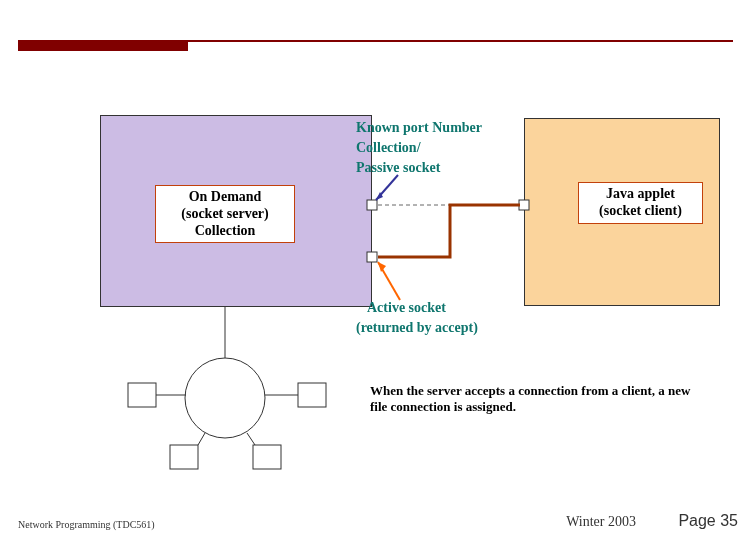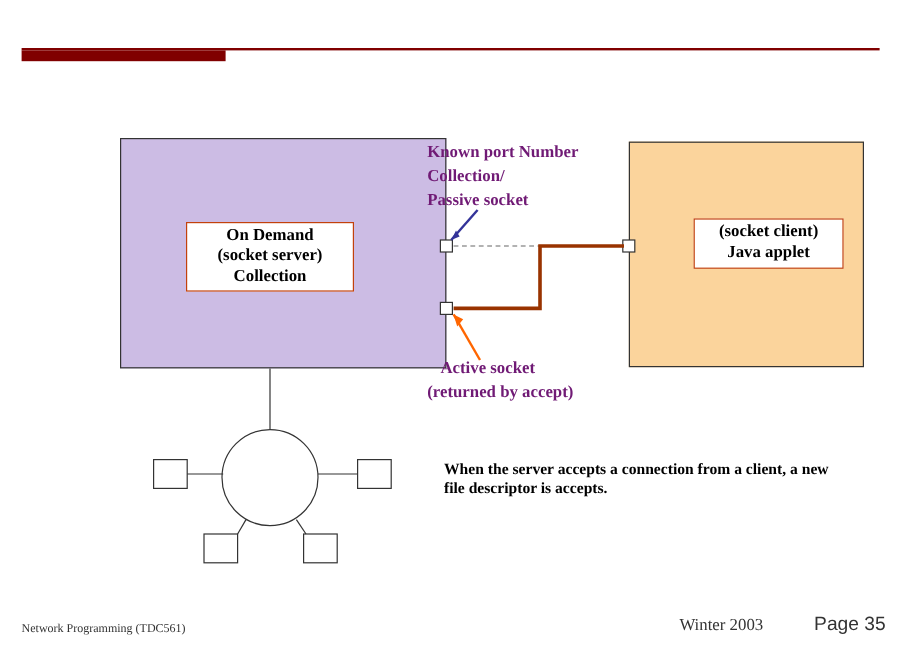--- a/index.html
+++ b/index.html
@@ -5,21 +5,21 @@
 *{margin:0;padding:0;box-sizing:border-box}
 body{width:756px;height:540px;font-family:"Times New Roman",serif;font-size:14px;background:#fff;position:relative}
 .topbar{position:absolute;left:18px;top:40px;width:715px;height:2px;background:#800000}
 .topbar-bold{position:absolute;left:18px;top:42px;width:170px;height:9px;background:#800000}
 .big-box{position:absolute;border:1px solid #333}
 .purple{left:100px;top:115px;width:272px;height:192px;background:#ccbce4}
 .orange{left:524px;top:118px;width:196px;height:188px;background:#fbd49c}
 .label-box{position:absolute;background:#fff;border:1px solid #c2410c;padding:3px 0;text-align:center;font-weight:bold;font-size:14px;line-height:1.2}
 .server-box{left:155px;top:185px;width:140px}
 .client-box{left:578px;top:182px;width:125px}
-.annot{position:absolute;font-weight:bold;color:#701a75;font-size:14px}
+.annot{position:absolute;font-weight:bold;color:#0f766e;font-size:14px}
 .a1{left:356px;top:120px}
 .a2{left:356px;top:140px}
 .a3{left:356px;top:160px}
 .a4{left:367px;top:300px}
 .a5{left:356px;top:320px}
 .caption{position:absolute;left:370px;top:383px;width:330px;font-weight:bold;font-size:13px;color:#000;line-height:1.25}
 .footer-left{position:absolute;left:18px;bottom:10px;font-size:10px;color:#333;font-family:Liberation Serif, serif}
 .footer-mid{position:absolute;right:120px;bottom:10px;font-size:14px;color:#333;font-family:Liberation Serif, serif}
 .footer-right{position:absolute;right:18px;bottom:10px;font-size:16px;color:#333;font-family:Arial,sans-serif}
 svg{position:absolute;overflow:visible}
@@ -33,31 +33,31 @@
 <div class="big-box purple"></div>
 <div class="big-box orange"></div>
 
 <div class="label-box server-box">
   <div>On Demand</div>
   <div>(socket server)</div>
   <div>Collection</div>
 </div>
 
 <div class="label-box client-box">
+  <div>Java applet</div>
   <div>(socket client)</div>
-  <div>Java applet</div>
 </div>
 
 <div class="annot a1">Known port Number</div>
 <div class="annot a2">Collection/</div>
 <div class="annot a3">Passive socket</div>
 <div class="annot a4">Active socket</div>
 <div class="annot a5">(returned by accept)</div>
 
-<div class="caption">When the server accepts a connection from a client, a new file descriptor is accepts.</div>
+<div class="caption">When the server accepts a connection from a client, a new file connection is assigned.</div>
 
 <svg style="left:367px;top:200px" width="12" height="12">
     <rect x="0" y="0" width="10" height="10" fill="#fff" stroke="#333"></rect>
   </svg>
 <svg style="left:367px;top:252px" width="12" height="12">
     <rect x="0" y="0" width="10" height="10" fill="#fff" stroke="#333"></rect>
   </svg>
 <svg style="left:519px;top:200px" width="12" height="12">
     <rect x="0" y="0" width="10" height="10" fill="#fff" stroke="#333"></rect>
   </svg>

